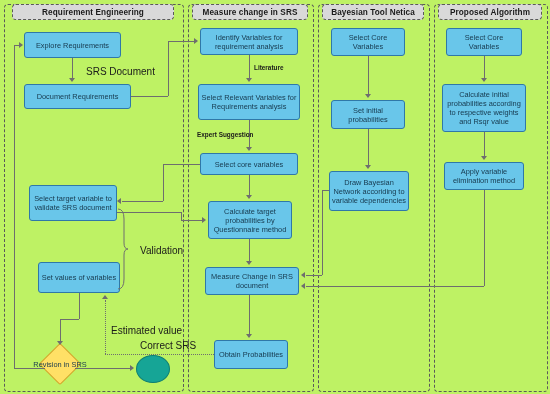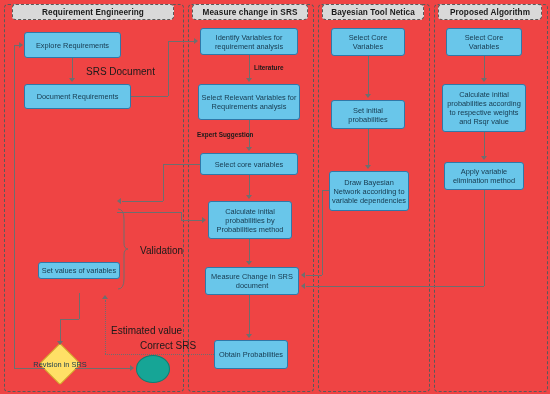--- a/index.html
+++ b/index.html
@@ -1,17 +1,17 @@
 <!DOCTYPE html>
 <html><head>
 <meta charset="utf-8">
 <style>
   html,body{margin:0;padding:0;background:#ffffff;}
   body{font-family:"Liberation Sans",sans-serif;}
-  #canvas{position:relative;width:550px;height:394px;background:#ef4444;overflow:hidden;}
+  #canvas{position:relative;width:550px;height:394px;background:#bef264;overflow:hidden;}
 
   
   .lane{position:absolute;border:1.6px dashed #5a5a5a;border-radius:4px;background:transparent;}
   .lane-title{position:absolute;border:1.6px dashed #5a5a5a;border-radius:4px;
     background:#d9d9d9;color:#1a1a1a;font-weight:bold;font-size:8.2px;
     display:flex;align-items:center;justify-content:center;text-align:center;
     letter-spacing:.1px;box-sizing:border-box;}
 
   
   .node{position:absolute;box-sizing:border-box;background:#69c6ea;border:1.1px solid #2f78a8;
@@ -67,22 +67,25 @@
   </div>
 
   <div class="node" style="left:24px;top:32px;width:97px;height:26px;">
     <span>Explore Requirements</span>
   </div>
 
   <div class="node" style="left:24px;top:84px;width:107px;height:25px;">
     <span>Document Requirements</span>
   </div>
 
-
-  <div class="node" style="left:38px;top:262px;width:82px;height:17px;">
+  <div class="node" style="left:29px;top:185px;width:88px;height:36px;">
+    <span>Select target variable to validate SRS document</span>
+  </div>
+
+  <div class="node" style="left:38px;top:262px;width:82px;height:31px;">
     <span>Set values of variables</span>
   </div>
 
   <div class="diamond" style="left:45px;top:349px;width:30px;height:30px;"></div>
   <div class="diamond-label" style="left:33px;top:355px;width:54px;height:18px;">
     <span>Revision in SRS</span>
   </div>
 
   <div class="terminator" style="left:136px;top:355px;width:32px;height:26px;"></div>
   <div class="elabel" style="left:140px;top:340px;">
@@ -95,21 +98,21 @@
 
   <div class="node" style="left:198px;top:84px;width:102px;height:36px;">
     <span>Select Relevant Variables for Requirements analysis</span>
   </div>
 
   <div class="node" style="left:200px;top:153px;width:98px;height:22px;">
     <span>Select core variables</span>
   </div>
 
   <div class="node" style="left:208px;top:201px;width:84px;height:38px;">
-    <span>Calculate initial probabilities by Probabilities method</span>
+    <span>Calculate target probabilities by Questionnaire method</span>
   </div>
 
   <div class="node" style="left:205px;top:267px;width:94px;height:28px;">
     <span>Measure Change in SRS document</span>
   </div>
 
   <div class="node" style="left:214px;top:340px;width:74px;height:29px;">
     <span>Obtain Probabilities</span>
   </div>
 

